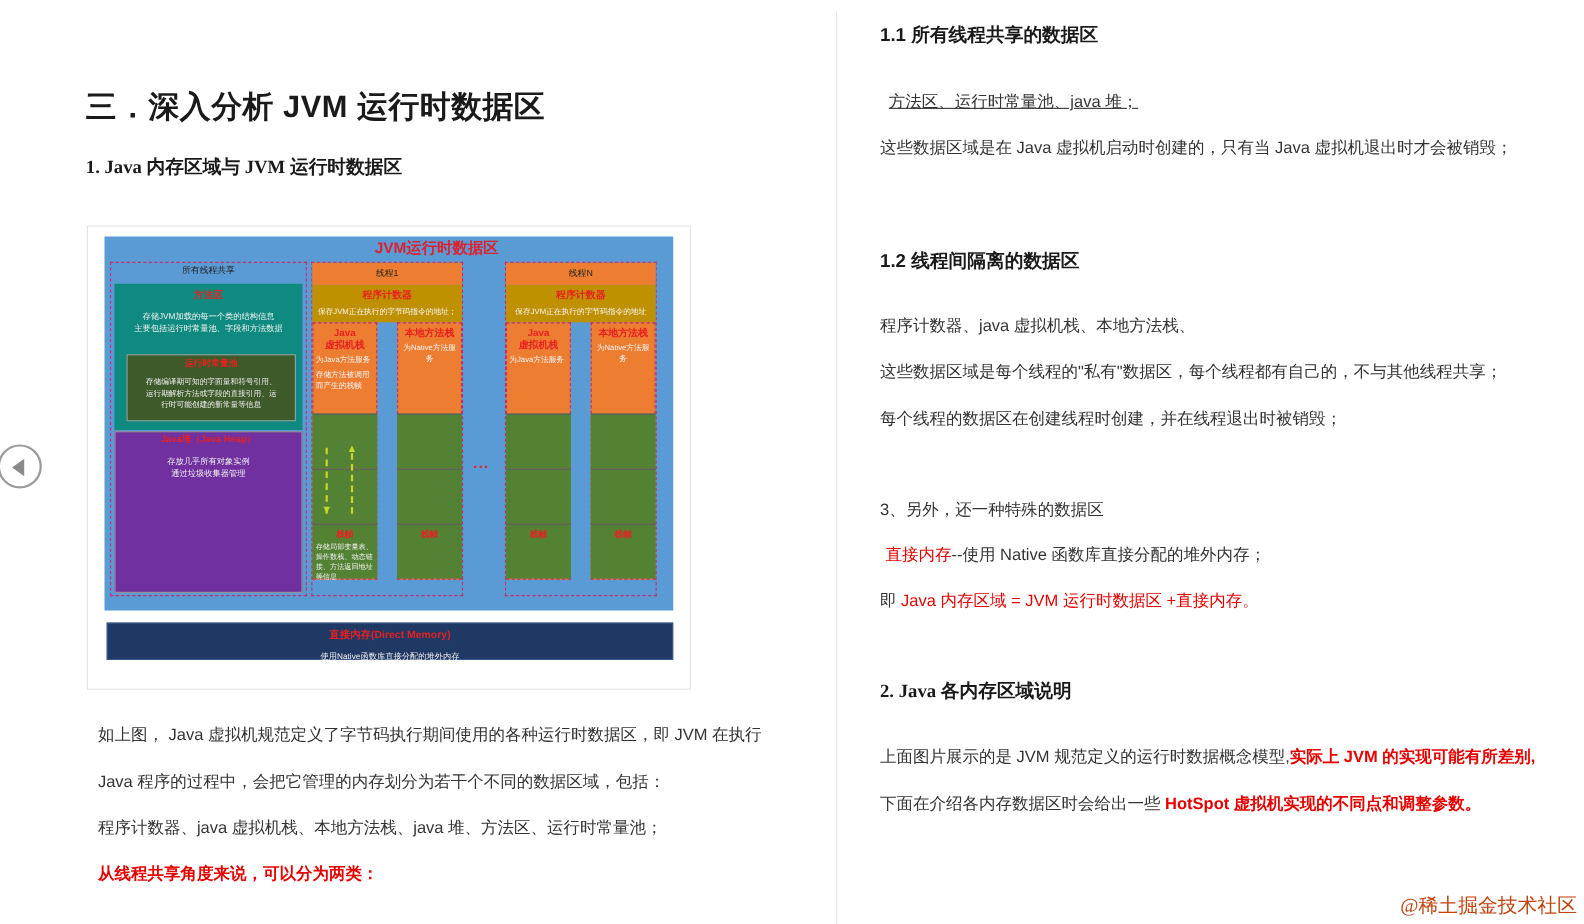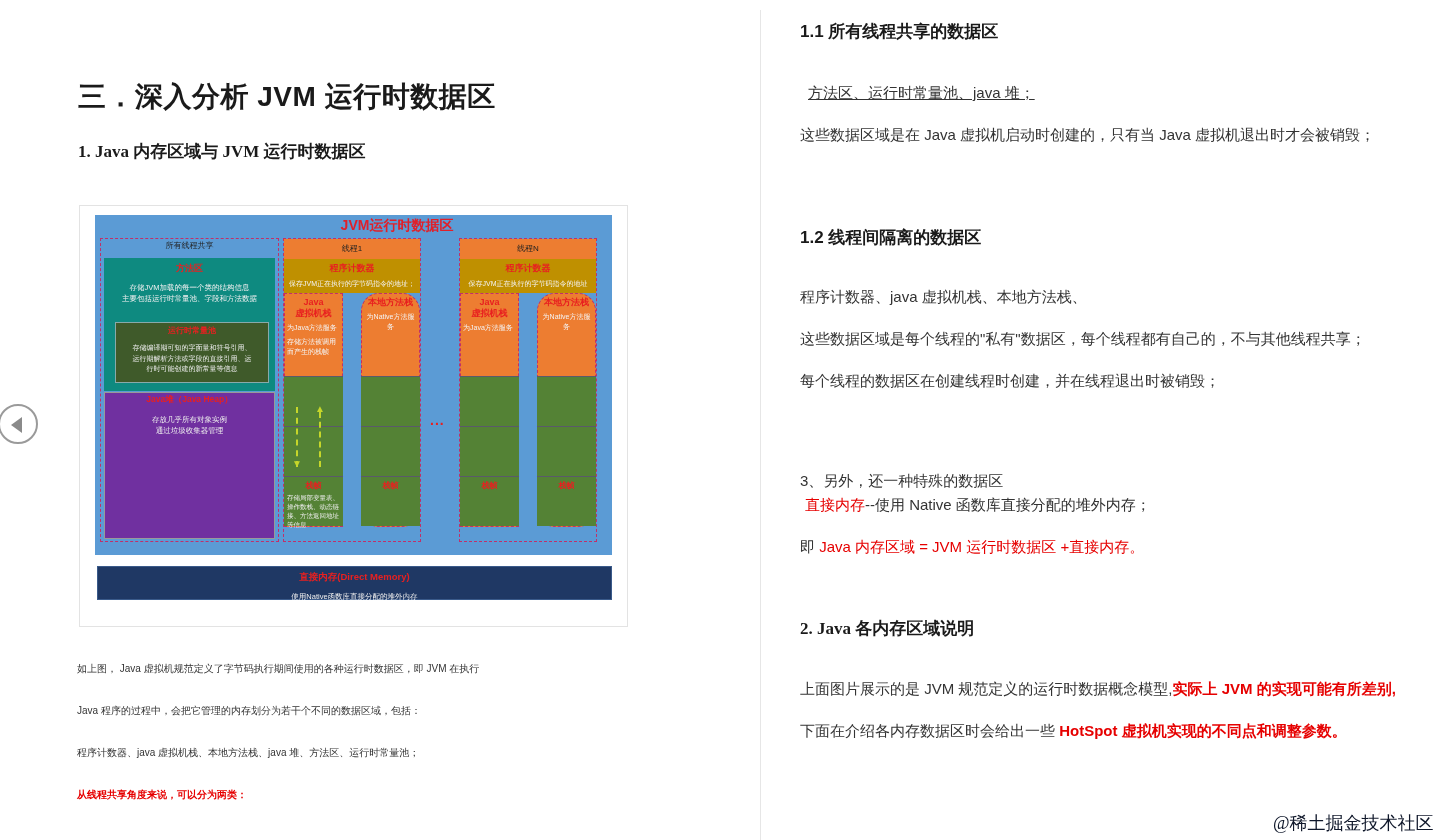--- a/index.html
+++ b/index.html
@@ -31,56 +31,56 @@
   .heap-title { left: 104px; top: 394px; width: 171px; text-align: center; font-size: 8.5px; font-weight: bold; color: #e82020; }
   .heap-desc { left: 104px; top: 415px; width: 171px; text-align: center; font-size: 7.5px; color: #eee; line-height: 10.5px; }
 
   .thread { width: 138px; height: 304px; }
   .thread-head { height: 20px; background: #ed7d31; text-align: center; font-size: 8px; color: #222; line-height: 20px; }
   .pc { background: #bf9000; height: 34px; text-align: center; }
   .pc-title { font-size: 9px; font-weight: bold; color: #e82020; padding-top: 3px; }
   .pc-desc { font-size: 7px; color: #f4f4f4; line-height: 10px; padding: 4px 4px 0; }
   .stack-row { display: flex; height: 234px; }
   .stack-col { position: relative; width: 50%; background: #ed7d31; border: 1.5px dashed #c0306a; }
-  .stack-col + .stack-col { margin-left: 18px; border-radius: 18px; }
+  .stack-col + .stack-col { margin-left: 18px; }
   .stack-top { height: 82px; text-align: center; }
   .stack-title { font-size: 9px; font-weight: bold; color: #e82020; line-height: 11px; padding-top: 3px; }
   .stack-desc { font-size: 7px; color: #f4f4f4; line-height: 10px; padding: 4px 2px 0; text-align: left; }
   .frame { height: 50px; background: #548235; border-top: 1px solid #5a5a6a; margin: 0 -1px; }
   .frame-last { height: 50px; background: #548235; border-top: 1px solid #5a5a6a; margin: 0 -1px; text-align: center; }
   .frame-label { font-size: 8px; font-weight: bold; color: #e82020; padding-top: 3px; }
   .frame-desc { font-size: 6.5px; color: #eee; line-height: 9px; text-align: left; padding: 2px 3px 0; }
 
   .ellipsis { left: 430px; top: 412px; font-size: 14px; font-weight: bold; color: #e82020; letter-spacing: 1px; }
 
   .arrow-down { left: 296px; top: 407px; width: 2px; height: 60px; border-left: 2px dashed #c6d62a; }
   .arrow-down-head { left: 292px; top: 458px; font-size: 10px; color: #c6d62a; }
   .arrow-up { left: 319px; top: 412px; width: 2px; height: 55px; border-left: 2px dashed #c6d62a; }
   .arrow-up-head { left: 315px; top: 403px; font-size: 10px; color: #c6d62a; }
 
   .direct-mem { left: 97px; top: 566px; width: 515px; height: 34px; background: #1f3864; border: 1px solid #3a5a8a; text-align: center; }
   .direct-title { font-size: 9.5px; font-weight: bold; color: #e82020; padding-top: 4px; }
   .direct-desc { font-size: 7.5px; color: #eee; padding-top: 8px; }
 
-  .body-text { left: 77px; font-size: 10px; color: #333; line-height: 20px; }
+  .body-text { left: 89px; font-size: 15px; color: #333; line-height: 20px; }
   .red-bold { color: #e60000; font-weight: bold; }
   .red { color: #e60000; }
 
   .nav-prev { left: -2px; top: 404px; width: 40px; height: 40px; border: 2px solid #9a9a9a; border-radius: 50%; background: #fff; cursor: pointer; }
   .nav-prev .tri { position: absolute; left: 11px; top: 11px; width: 0; height: 0; border-top: 8px solid transparent; border-bottom: 8px solid transparent; border-right: 11px solid #8a8a8a; }
 
   
   .divider { left: 760px; top: 10px; width: 1px; height: 830px; background: #e6e6e6; }
 
   
   .h-right { left: 800px; font-size: 17px; font-weight: bold; color: #1a1a1a; }
   .h-right-serif { left: 800px; font-size: 17px; font-weight: bold; color: #1a1a1a; font-family: "Liberation Serif", "DejaVu Serif", serif; }
   .rt { left: 800px; font-size: 15px; color: #333; line-height: 20px; white-space: nowrap; }
 
-  .watermark { left: 1273px; top: 811px; font-size: 18px; color: #0f172a; font-family: "Liberation Serif", "DejaVu Serif", serif; }
+  .watermark { left: 1273px; top: 811px; font-size: 18px; color: #c2410c; font-family: "Liberation Serif", "DejaVu Serif", serif; }
 </style>
 </head>
 <body>
 
 <div class="abs h-section">三．深入分析 JVM 运行时数据区</div>
 <div class="abs h-sub">1. Java 内存区域与 JVM 运行时数据区</div>
 
 <div class="abs figure-frame"></div>
 
 <div class="abs jvm-area"></div>
@@ -205,21 +205,21 @@
 
 <div class="abs h-right" style="top:20px;">1.1 所有线程共享的数据区</div>
 <div class="abs rt" style="top:83px; left:808px;text-decoration:underline;">方法区、运行时常量池、java 堆；</div>
 <div class="abs rt" style="top:125px;">这些数据区域是在 Java 虚拟机启动时创建的，只有当 Java 虚拟机退出时才会被销毁；</div>
 
 <div class="abs h-right" style="top:226px;">1.2 线程间隔离的数据区</div>
 <div class="abs rt" style="top:287px;">程序计数器、java 虚拟机栈、本地方法栈、</div>
 <div class="abs rt" style="top:329px;">这些数据区域是每个线程的"私有"数据区，每个线程都有自己的，不与其他线程共享；</div>
 <div class="abs rt" style="top:371px;">每个线程的数据区在创建线程时创建，并在线程退出时被销毁；</div>
 
-<div class="abs rt" style="top:454px;margin-top:17px;">3、另外，还一种特殊的数据区</div>
+<div class="abs rt" style="top:454px;">3、另外，还一种特殊的数据区</div>
 <div class="abs rt" style="top:495px; left:805px;">
   <span class="red">直接内存</span><span>--使用 Native 函数库直接分配的堆外内存；</span>
 </div>
 <div class="abs rt" style="top:537px;">
   <span>即 </span><span class="red">Java 内存区域  = JVM 运行时数据区  +直接内存。</span>
 </div>
 
 <div class="abs h-right-serif" style="top:617px;">2. Java 各内存区域说明</div>
 <div class="abs rt" style="top:679px;">
   <span>上面图片展示的是 JVM 规范定义的运行时数据概念模型,</span><span class="red-bold">实际上 JVM 的实现可能有所差别,</span>

